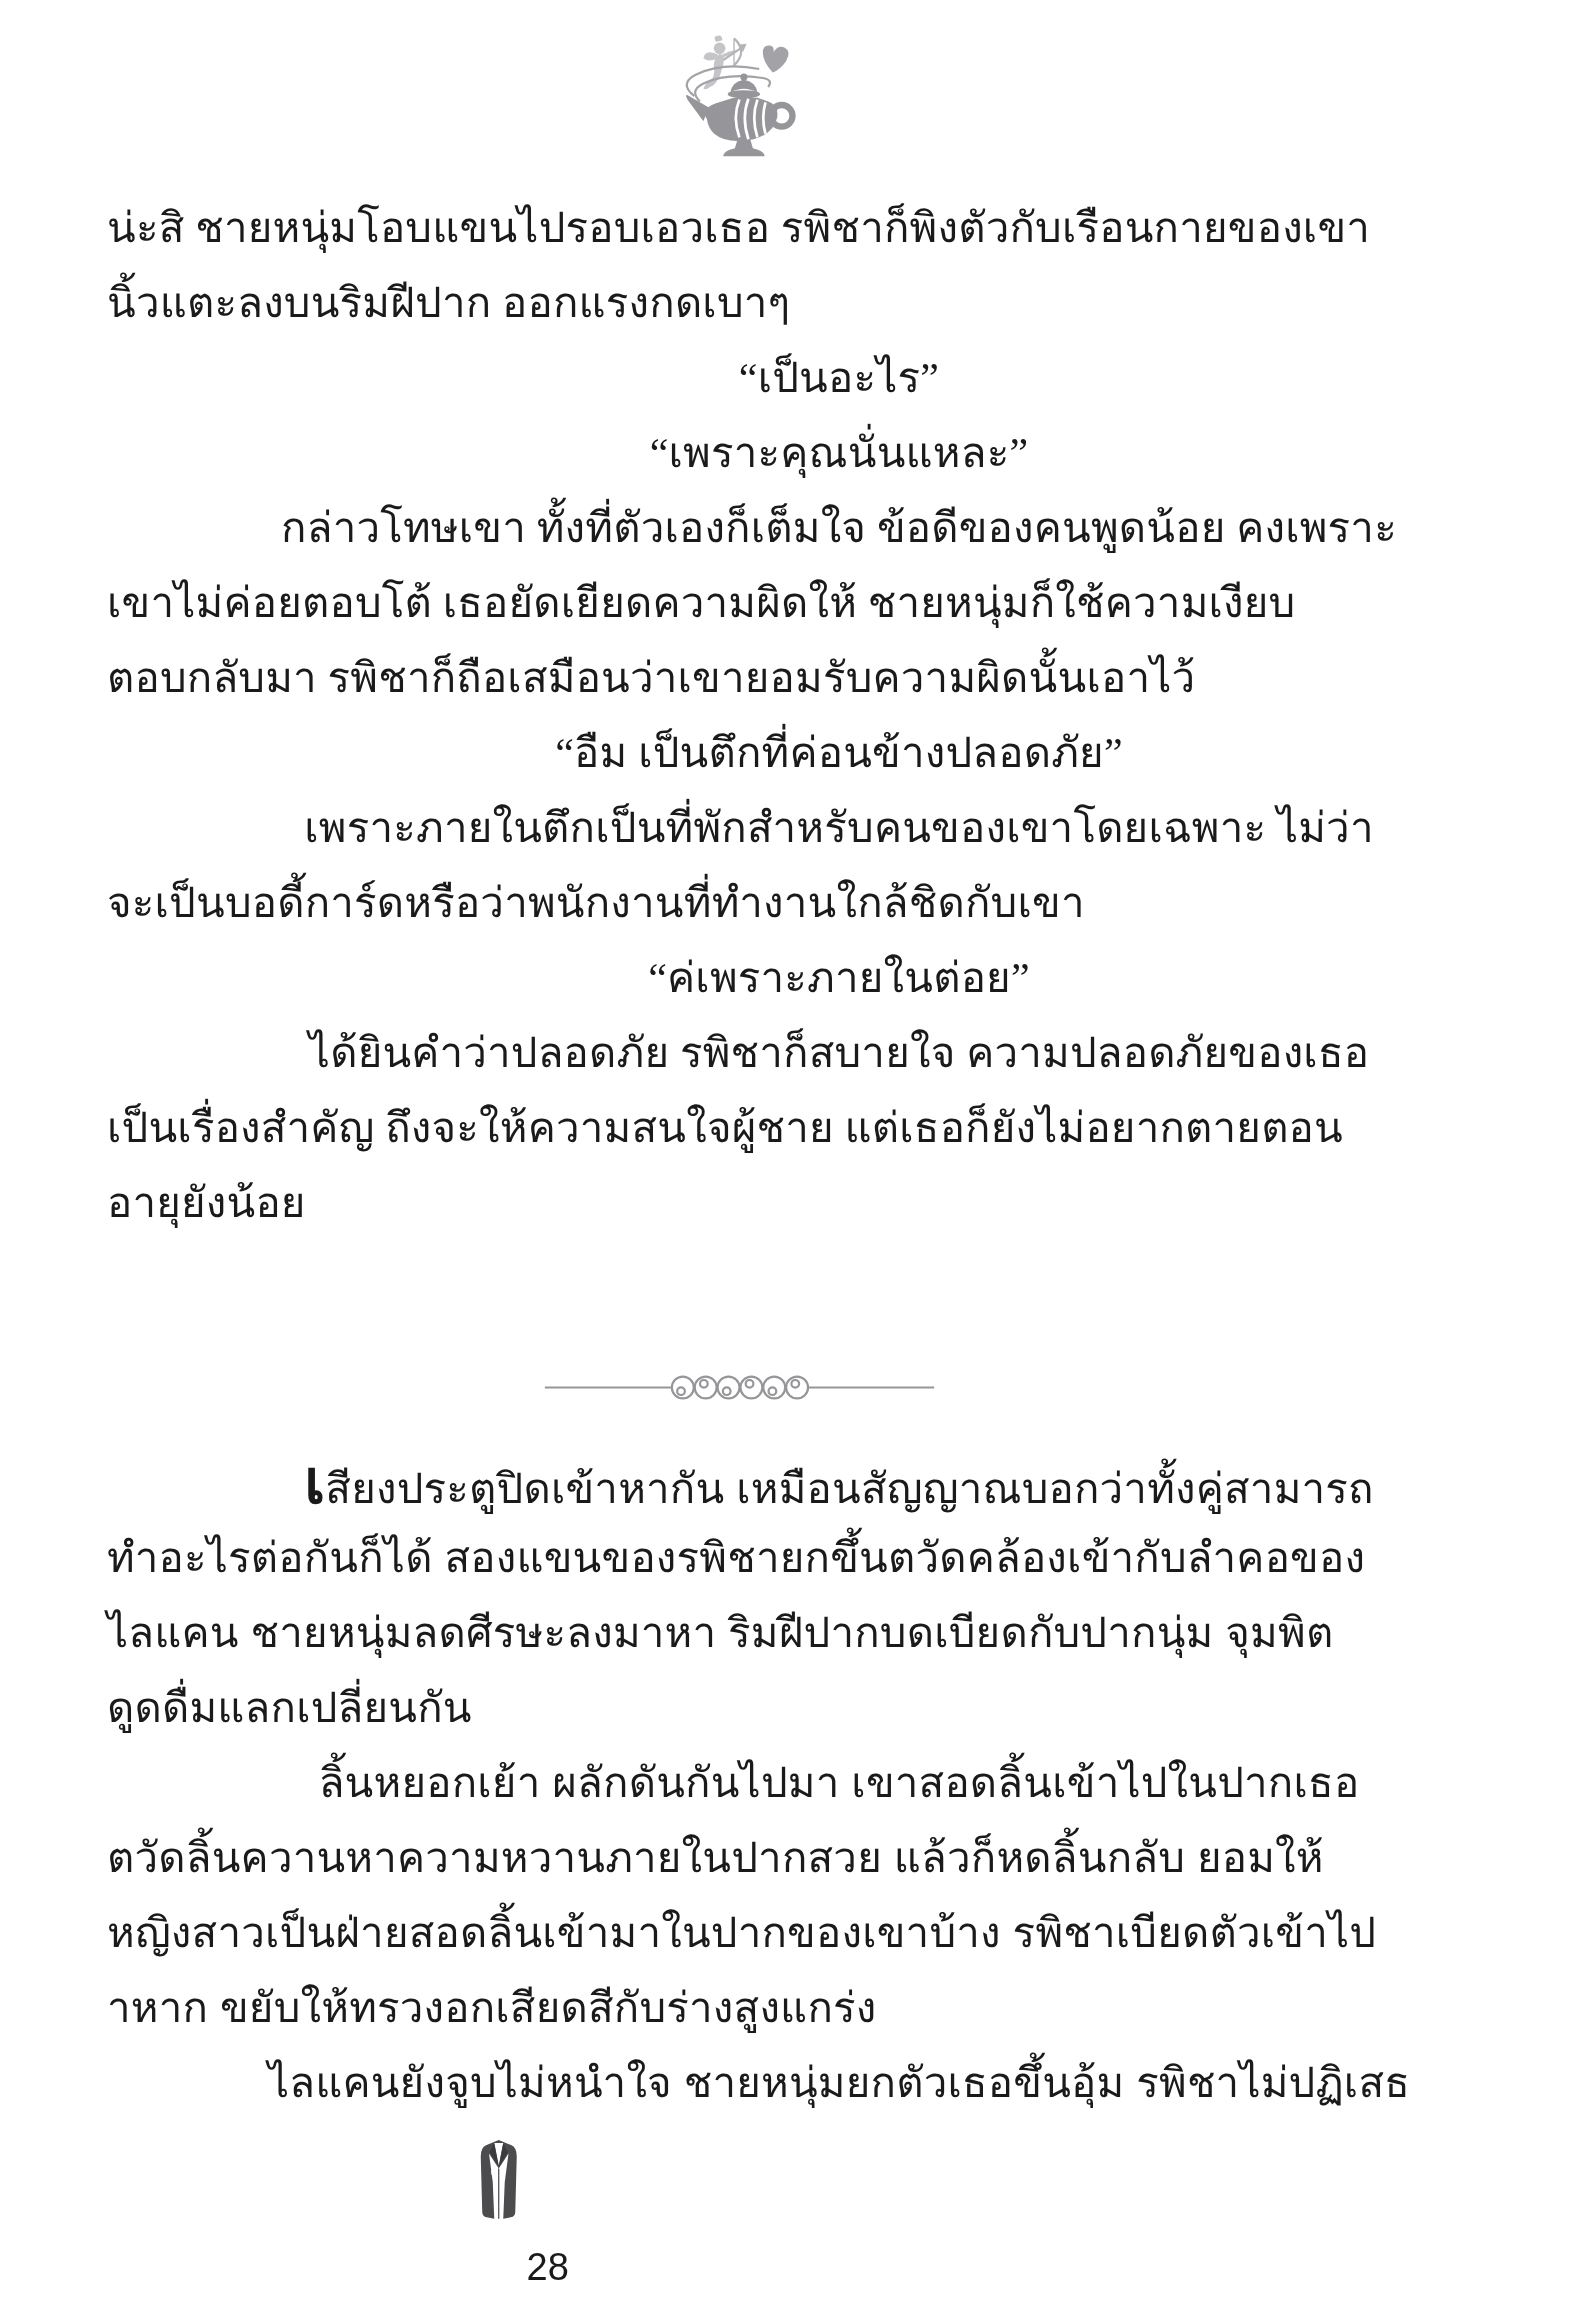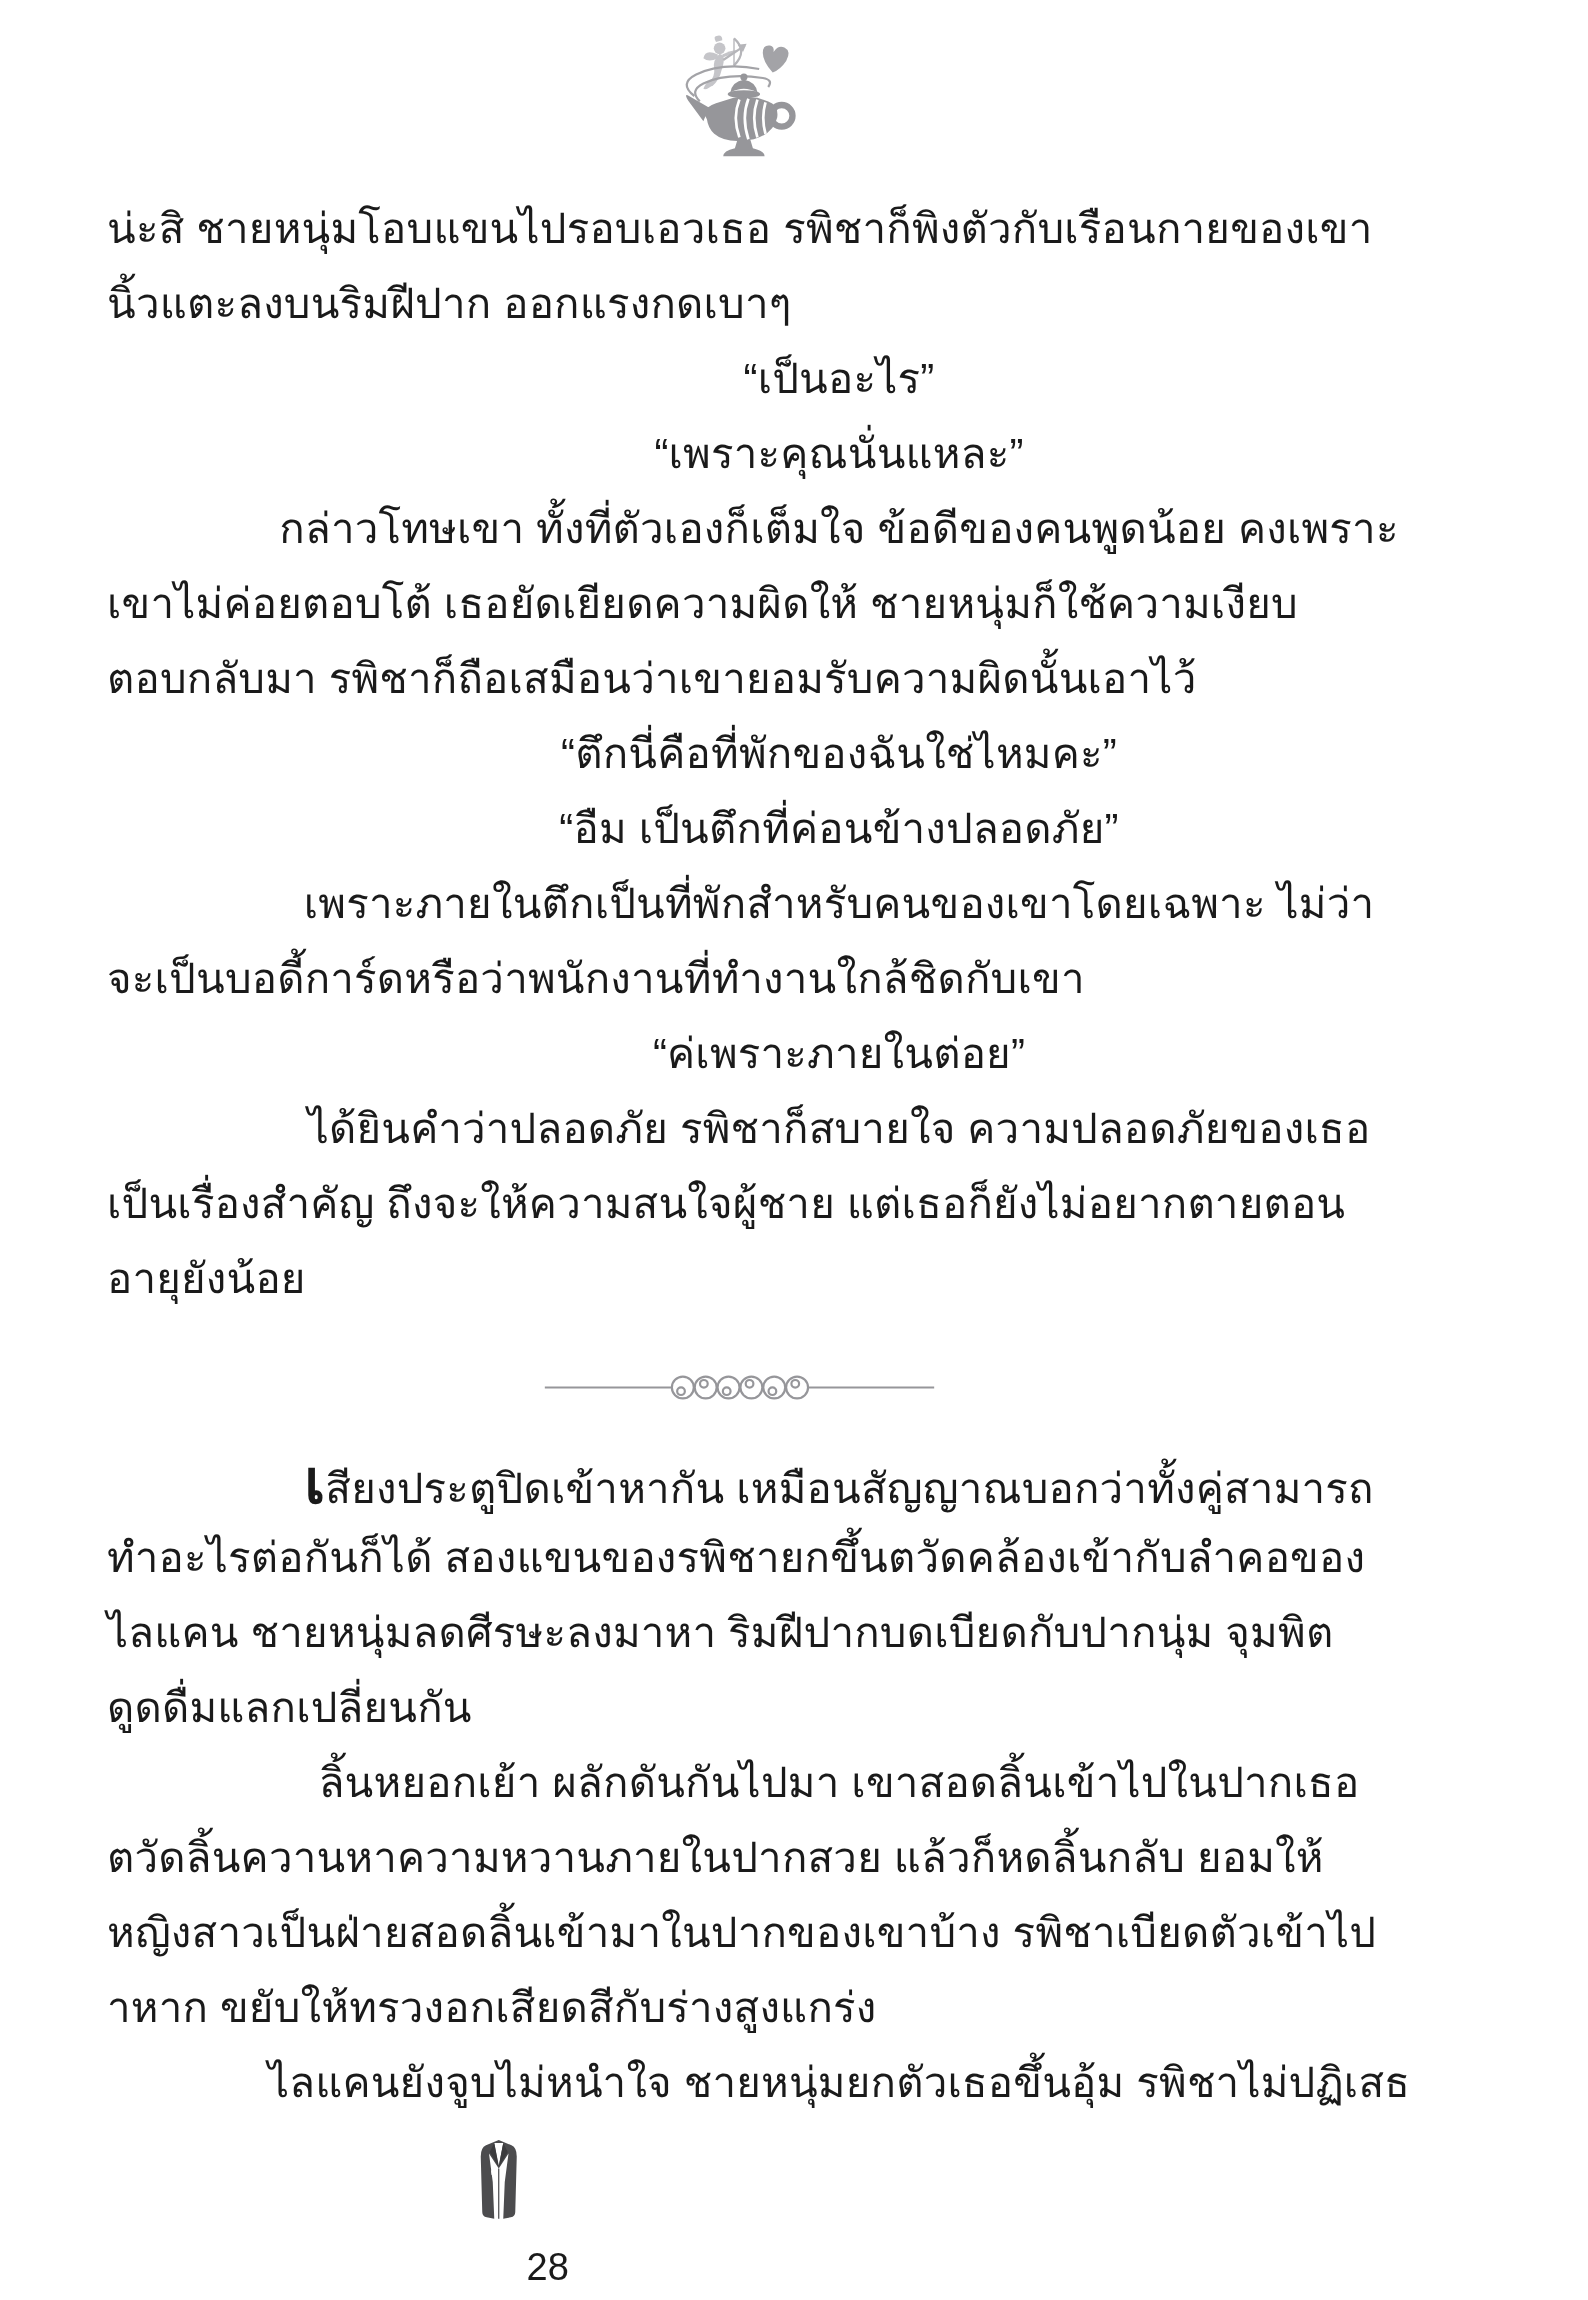--- a/index.html
+++ b/index.html
@@ -3,21 +3,21 @@
 <meta charset="utf-8">
 <style>
   html,body{margin:0;padding:0;}
   body{
     width:1589px;height:2300px;position:relative;background:#ffffff;
     font-family:"Liberation Sans","DejaVu Sans",sans-serif;
     color:#1a1a1a;overflow:hidden;
   }
   .ornament{position:absolute;left:680px;top:32px;width:126px;height:137px;}
   .textblock{position:absolute;left:107px;width:1384px;}
-  .block1{top:191px;}
+  .block1{top:191px;font-family:Liberation Serif, serif;}
   .block2{top:1445px;}
   .line{height:75px;line-height:75px;font-size:42px;white-space:nowrap;letter-spacing:0.2px;}
   .line.indent{padding-left:80px;text-align:center;}
   .dropcap{font-weight:700;font-size:61px;}
   .divider{position:absolute;left:543px;top:1366px;width:393px;height:43px;}
   .footer{position:absolute;left:165px;top:2137px;height:87px;display:flex;align-items:center;flex-direction:column;}
   .suit{width:45px;height:87px;flex:0 0 auto;}
   .pagenum{margin-left:96px;font-size:38px;line-height:87px;}
   .booktitle{margin-left:43px;font-size:35px;font-weight:700;line-height:87px;white-space:nowrap;text-align:center;}
 </style>
@@ -69,21 +69,20 @@
 </div>
 
 <div class="textblock block1">
   <div class="line">น่ะสิ ชายหนุ่มโอบแขนไปรอบเอวเธอ รพิชาก็พิงตัวกับเรือนกายของเขา</div>
   <div class="line">นิ้วแตะลงบนริมฝีปาก ออกแรงกดเบาๆ</div>
   <div class="line indent">“เป็นอะไร”</div>
   <div class="line indent">“เพราะคุณนั่นแหละ”</div>
   <div class="line indent">กล่าวโทษเขา ทั้งที่ตัวเองก็เต็มใจ ข้อดีของคนพูดน้อย คงเพราะ</div>
   <div class="line">เขาไม่ค่อยตอบโต้ เธอยัดเยียดความผิดให้ ชายหนุ่มก็ใช้ความเงียบ</div>
   <div class="line">ตอบกลับมา รพิชาก็ถือเสมือนว่าเขายอมรับความผิดนั้นเอาไว้</div>
-  <div class="line indent">“ตึกนี่คือที่พักของฉันใช่ไหมคะ”</div>
   <div class="line indent">“อืม เป็นตึกที่ค่อนข้างปลอดภัย”</div>
   <div class="line indent">เพราะภายในตึกเป็นที่พักสำหรับคนของเขาโดยเฉพาะ ไม่ว่า</div>
   <div class="line">จะเป็นบอดี้การ์ดหรือว่าพนักงานที่ทำงานใกล้ชิดกับเขา</div>
   <div class="line indent">“ค่เพราะภายในต่อย”</div>
   <div class="line indent">ได้ยินคำว่าปลอดภัย รพิชาก็สบายใจ ความปลอดภัยของเธอ</div>
   <div class="line">เป็นเรื่องสำคัญ ถึงจะให้ความสนใจผู้ชาย แต่เธอก็ยังไม่อยากตายตอน</div>
   <div class="line">อายุยังน้อย</div>
 </div>
 
 <div class="divider">

